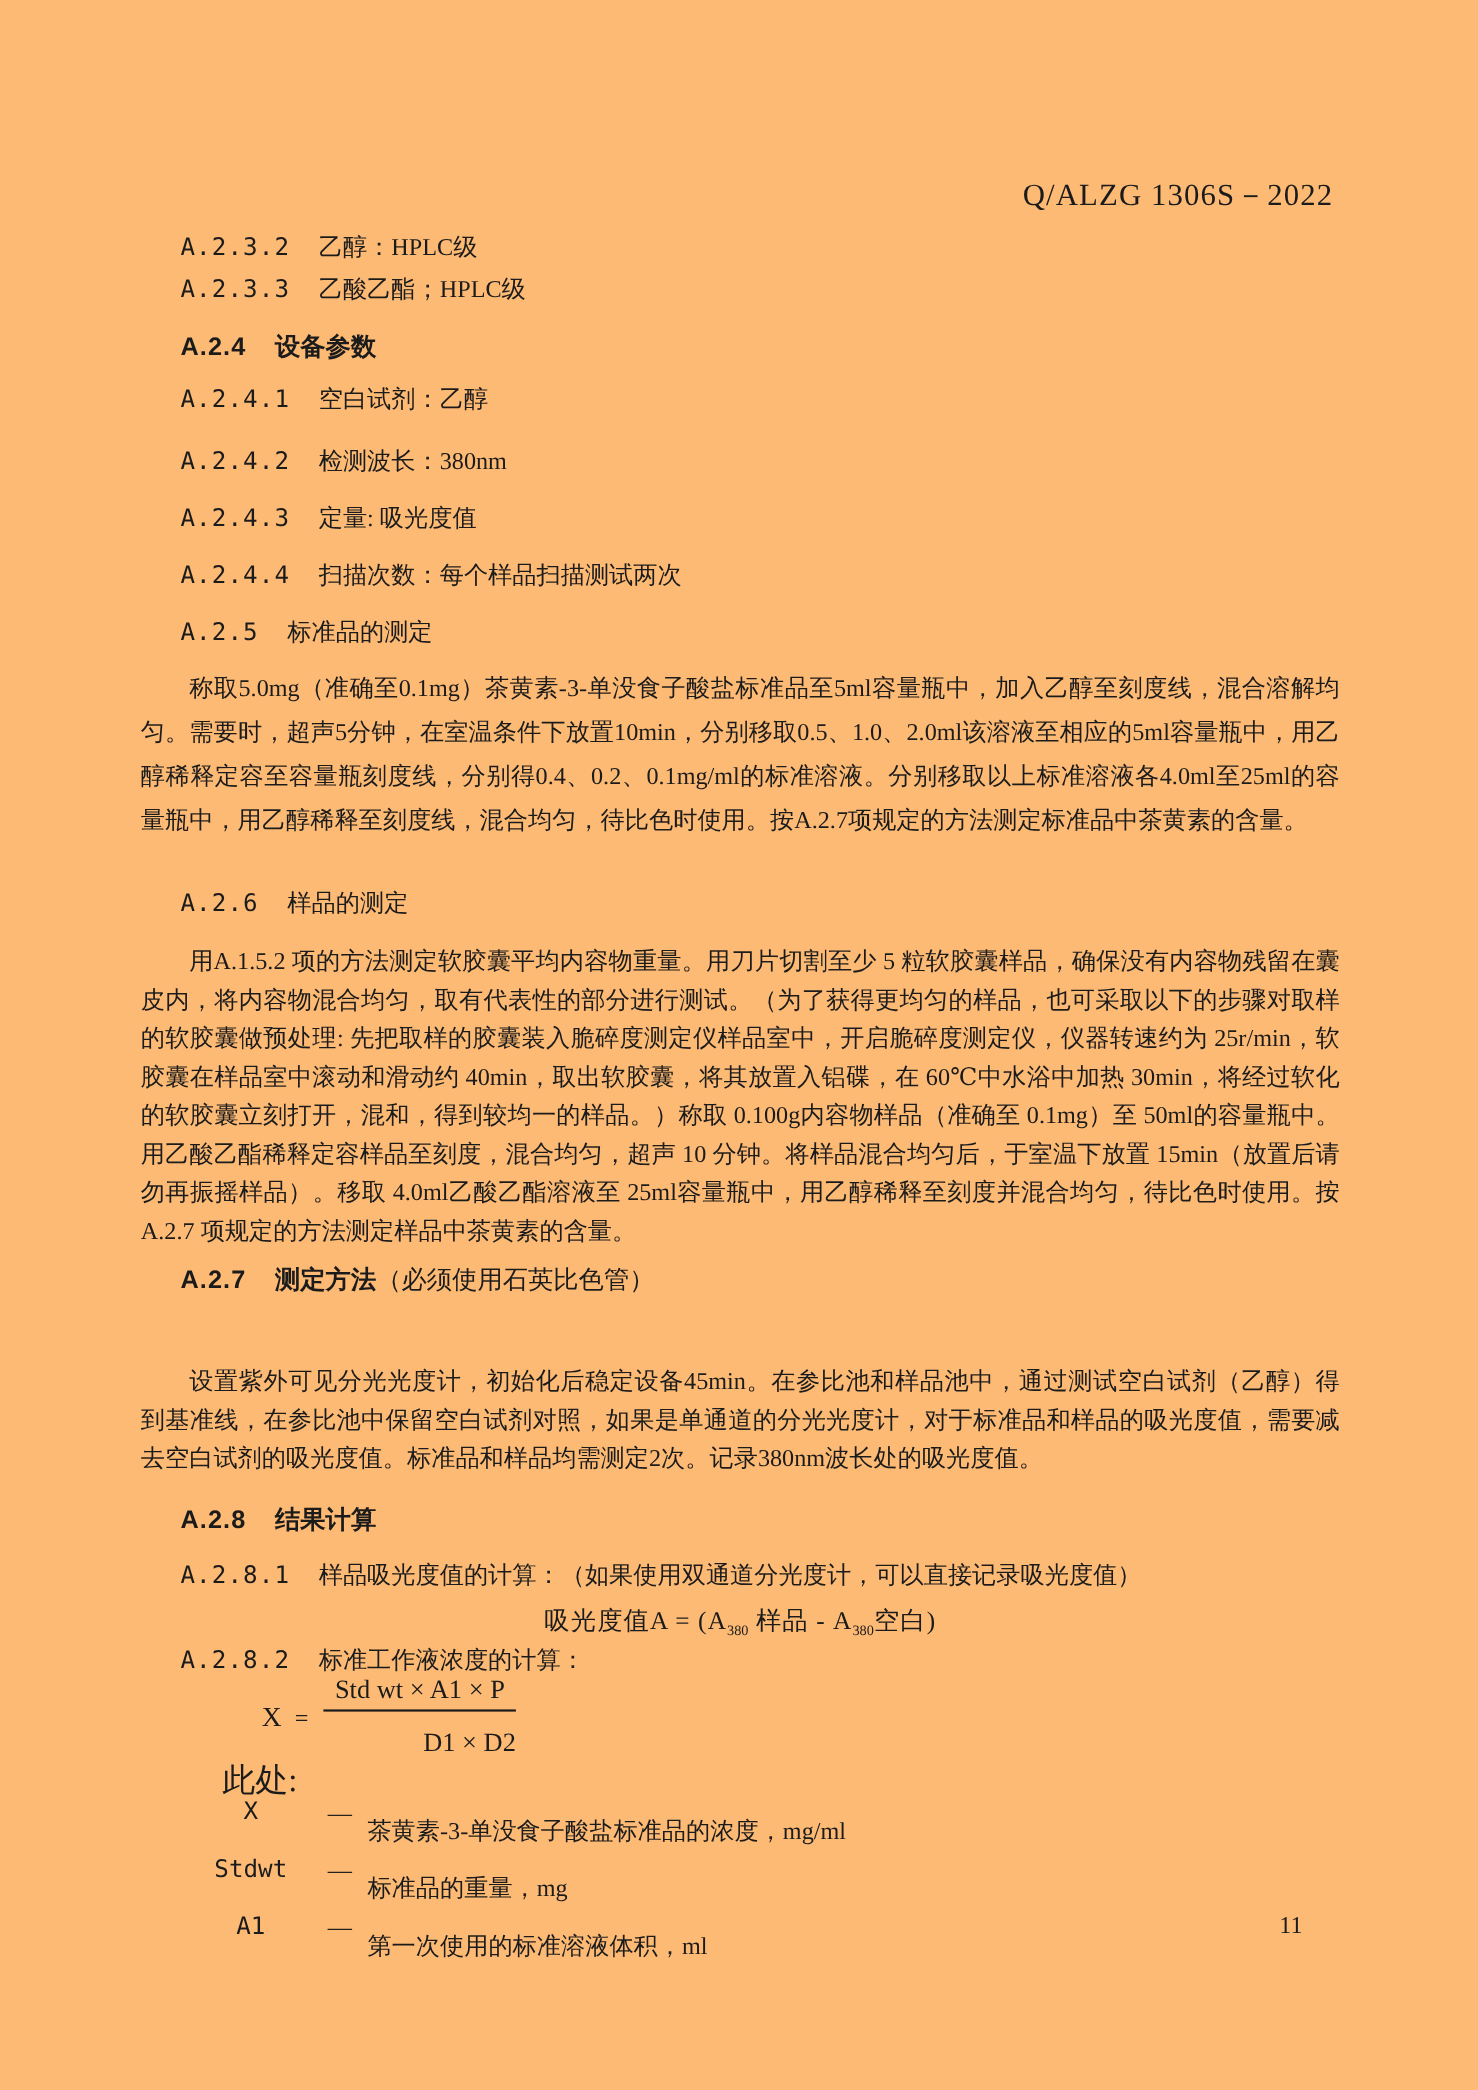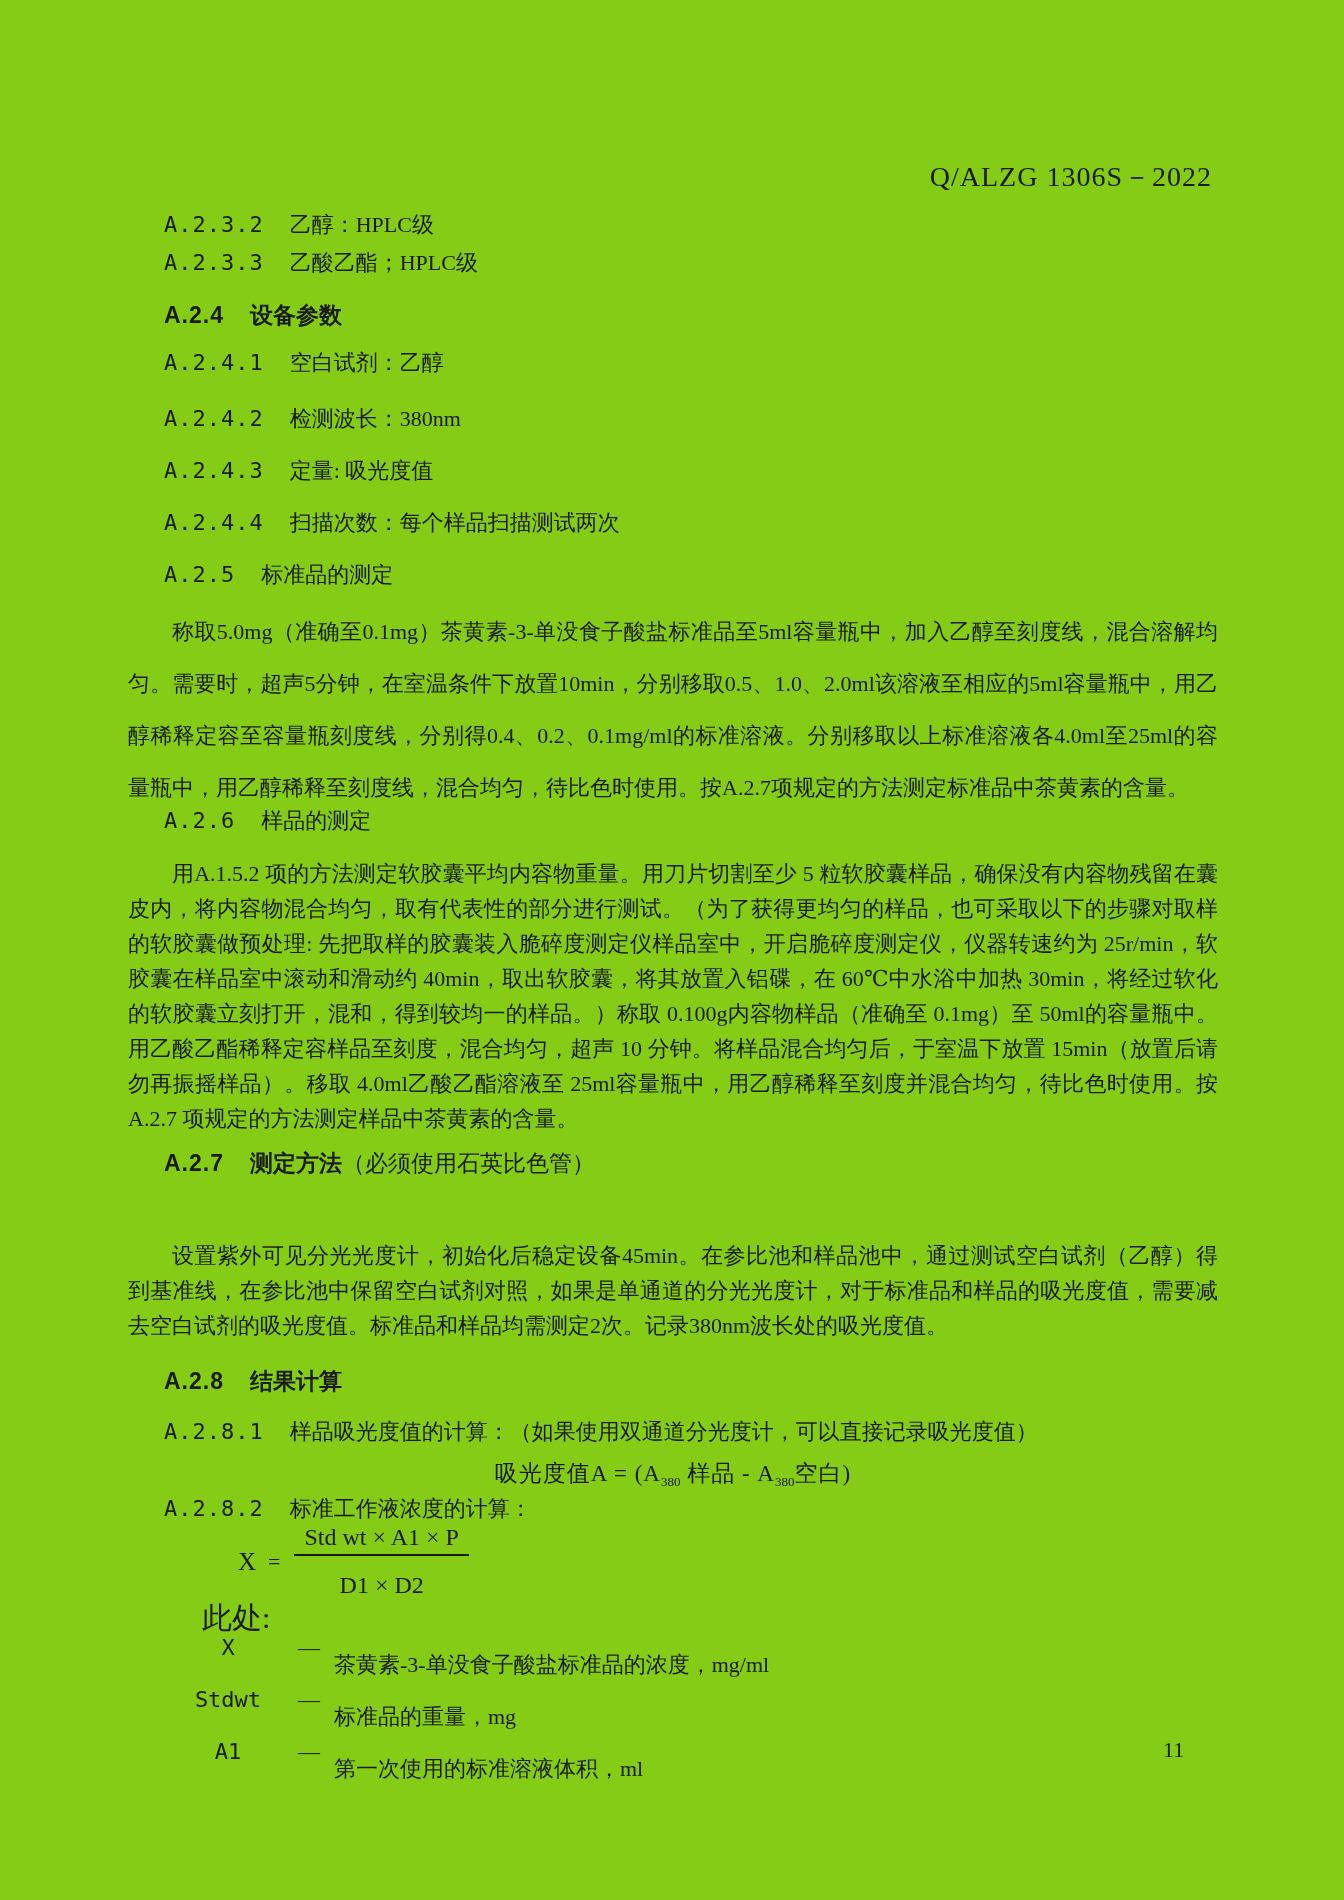--- a/index.html
+++ b/index.html
@@ -4,21 +4,21 @@
 <style>
   * { margin: 0; padding: 0; box-sizing: border-box; }
   html, body { background: #ffffff; }
   body {
     width: 1344px; height: 1900px;
     font-family: "Liberation Serif", "DejaVu Serif", serif;
     color: #1b1b1b;
     position: relative;
     overflow: hidden;
   }
-  .page { position: absolute; inset: 0; background: #84cc16; }
+  .page { position: absolute; inset: 0; background: #fdba74; }
 
   .doc-code {
     position: absolute; top: 158px; right: 132px;
     font-size: 28px; letter-spacing: 1px;
     font-family: "Liberation Serif", "DejaVu Serif", serif;
   }
 
   .clause {
     position: absolute; left: 128px; width: 1090px;
     font-size: 22px; line-height: 30px;
@@ -39,37 +39,37 @@
     font-family: "Liberation Sans", "DejaVu Sans", sans-serif;
   }
   .heading-suffix { font-weight: normal; font-family: "Liberation Serif", "DejaVu Serif", serif; }
 
   .para {
     position: absolute; left: 128px; width: 1090px;
     font-size: 22px; line-height: 35px;
     text-align: justify; text-justify: inter-ideograph;
     text-indent: 44px;
   }
-  .para-25 { line-height: 52px; }
+  .para-25 { line-height: 40px; }
 
   .formula-abs {
     position: absolute; left: 128px; width: 1090px;
     text-align: center; font-size: 23px;
     letter-spacing: 1px;
   }
   .formula-abs .sub { font-size: 13px; vertical-align: -5px; letter-spacing: 0; text-align: center; }
 
   .formula-frac {
     position: absolute; left: 238px; top: 1524px;
     display: flex; align-items: center;
     font-family: "Liberation Serif", "DejaVu Serif", serif;
   }
   .frac-lhs { font-size: 25px; margin-right: 12px; }
   .frac-eq  { font-size: 22px; margin-right: 14px; }
-  .frac-stack { display: inline-block; text-align: center; font-size: 24px; }
+  .frac-stack { display: inline-block; text-align: right; font-size: 24px; }
   .frac-num { padding: 0 10px 3px 10px; border-bottom: 2px solid #1b1b1b; }
   .frac-den { padding-top: 16px; }
 
   .where-label {
     position: absolute; left: 202px; top: 1598px;
     font-size: 30px;
   }
 
   .definitions { position: absolute; left: 128px; top: 1630px; width: 1090px; }
   .def-row { display: flex; line-height: 35px; font-size: 22px; }

